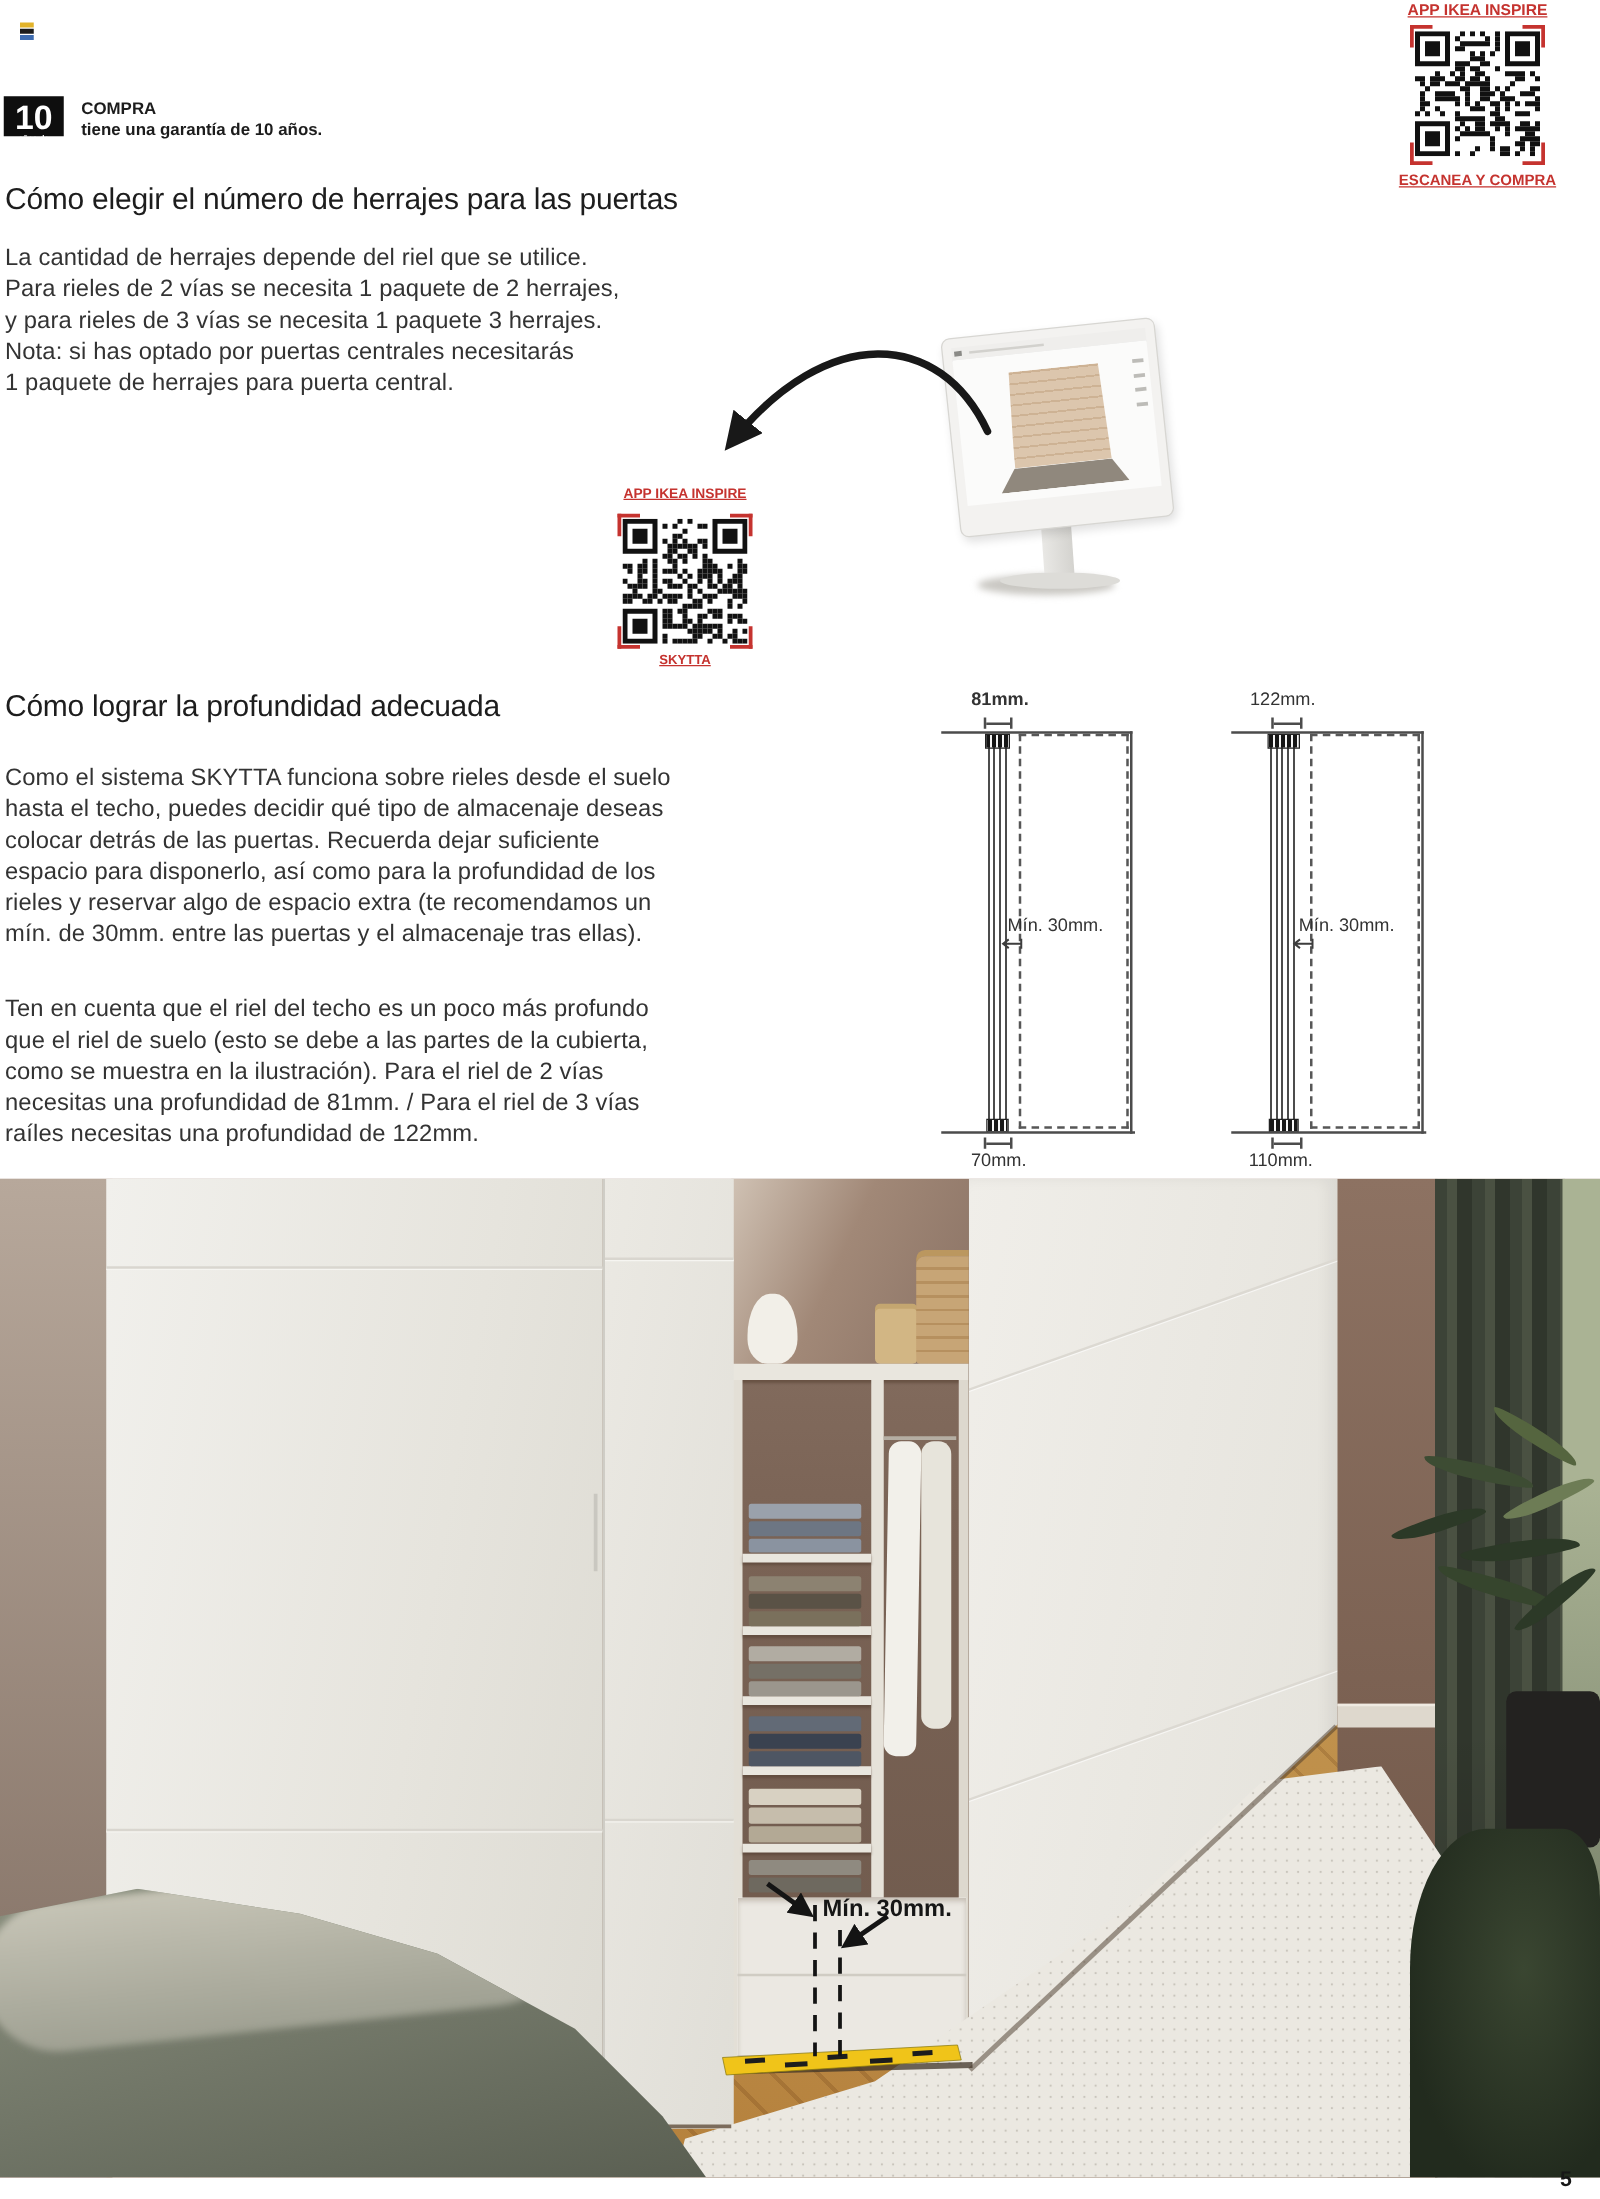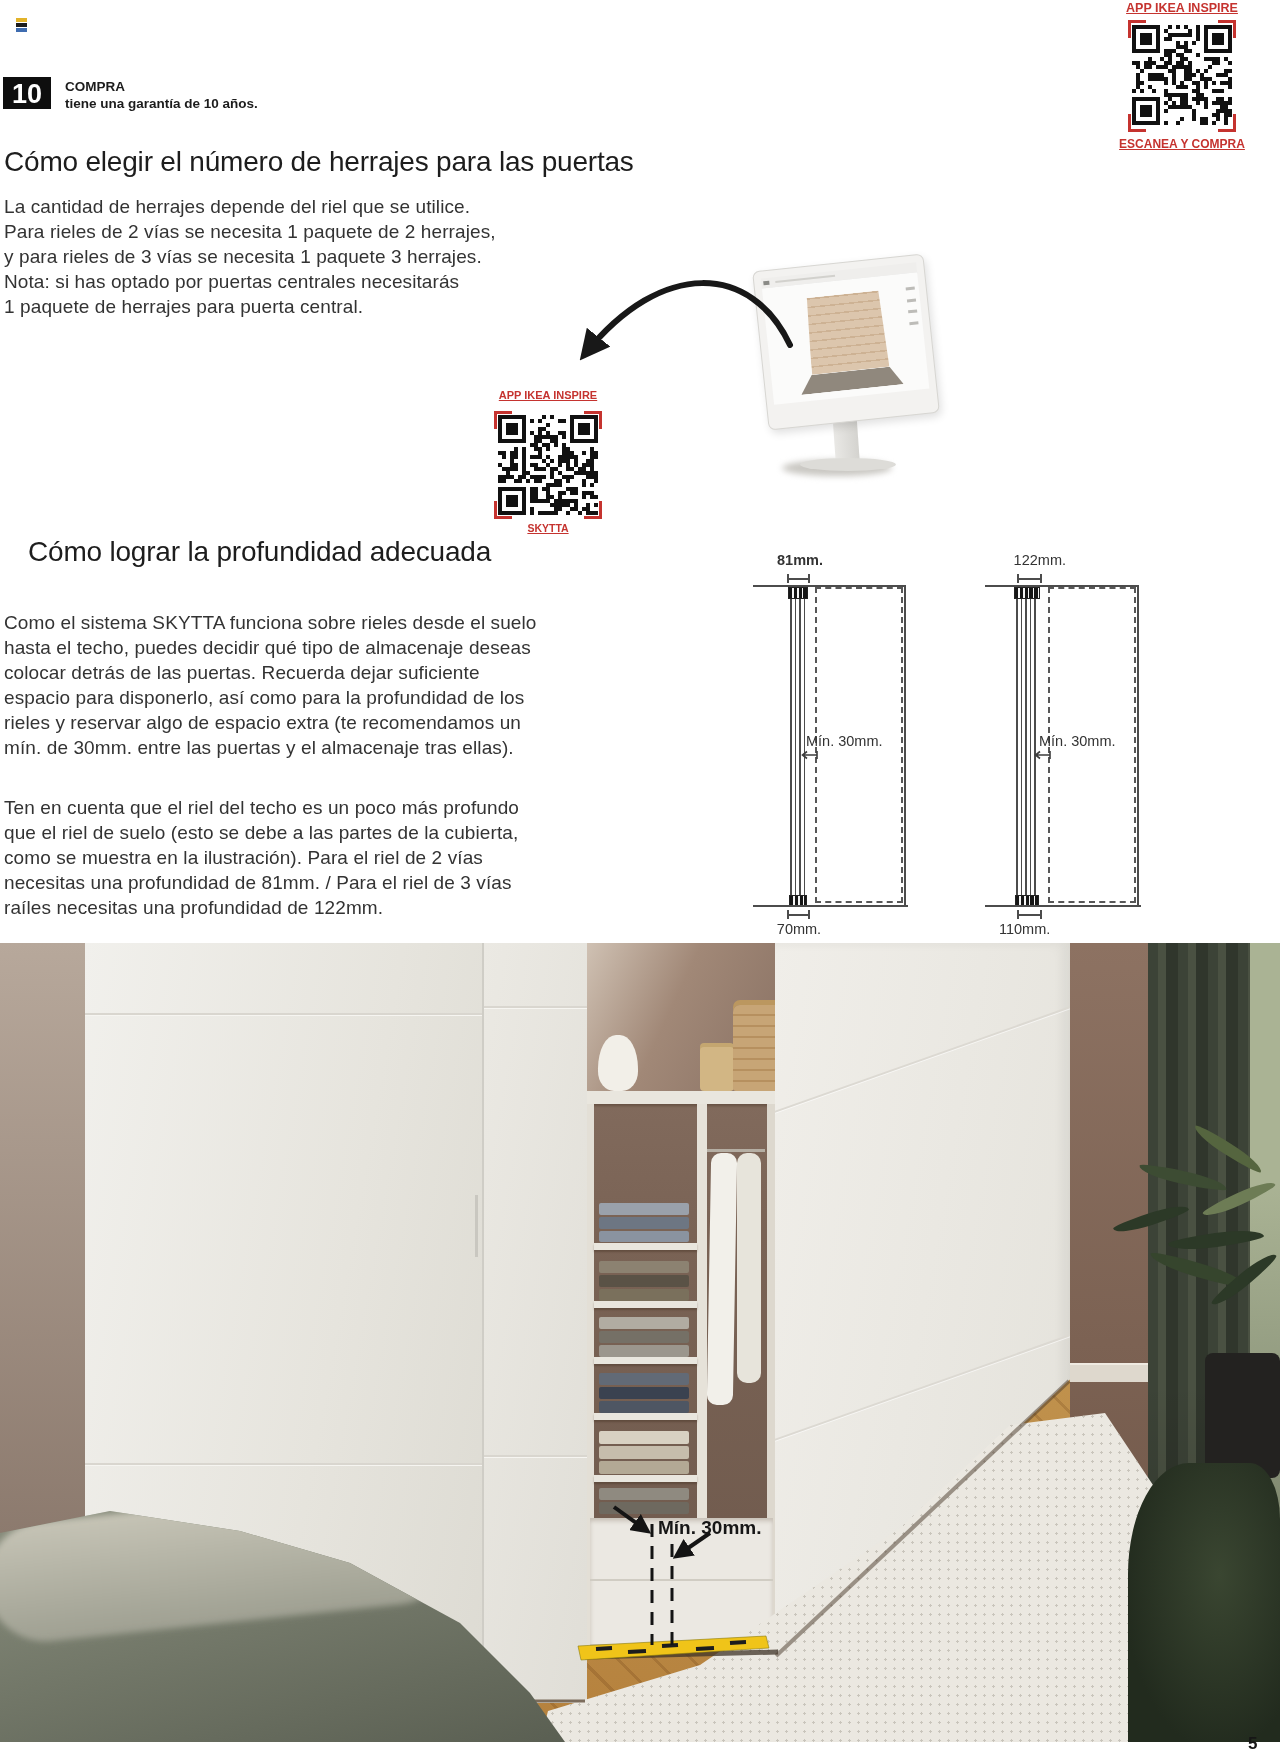--- a/index.html
+++ b/index.html
@@ -1,20 +1,20 @@
 <!DOCTYPE html>
 <html style="--red: #c5332f;"><head>
 <meta charset="utf-8">
 <style>
   :root{ --red:#c5332f; }
   html,body{margin:0;padding:0;background:#fff;}
   body{font-family:"Liberation Sans",sans-serif;}
   #page{position:relative;width:1280px;height:1759px;background:#fff;overflow:hidden;color:#2e2e2e;}
   .abs{position:absolute;}
-  .h-title{font-size:28px;font-weight:500;color:#1d1d1d;letter-spacing:-.2px;white-space:nowrap;}
+  .h-title{font-size:24px;font-weight:500;color:#1d1d1d;letter-spacing:-.2px;white-space:nowrap;}
   .body-text{font-size:19px;line-height:25px;color:#333;white-space:pre-line;letter-spacing:.1px;}
   
   .badge{background:#0e0e0e;color:#fff;text-align:center;}
   .badge .big{font-size:27px;font-weight:700;line-height:28px;padding-top:3px;}
   .badge .tiny{font-size:6.5px;font-weight:700;line-height:7px;}
   
   .pm span{display:block;width:11px;height:4px;margin-bottom:1px;}
   
   .corner{position:absolute;width:15px;height:15px;border:3px solid var(--red);}
   .c-tl{left:0;top:0;border-right:none;border-bottom:none;}
@@ -533,21 +533,21 @@
           <rect x="72" y="0" width="28" height="28" fill="#111"></rect>
           <rect x="76" y="4" width="20" height="20" fill="#fff"></rect>
           <rect x="80" y="8" width="12" height="12" fill="#111"></rect>
           <rect x="0" y="72" width="28" height="28" fill="#111"></rect>
           <rect x="4" y="76" width="20" height="20" fill="#fff"></rect>
           <rect x="8" y="80" width="12" height="12" fill="#111"></rect>
         </svg></div>
   </div>
   <div class="qr-label abs" style="left:488px;top:522px;width:120px;font-size:10.5px;">SKYTTA</div>
 
-  <div class="abs h-title" style="left:4px;top:536px;margin-left:24px;">Cómo lograr la profundidad adecuada</div>
+  <div class="abs h-title" style="left:4px;top:552px;">Cómo lograr la profundidad adecuada</div>
   <div class="abs body-text" style="left:4px;top:610px;width:570px;">Como el sistema SKYTTA funciona sobre rieles desde el suelo
 hasta el techo, puedes decidir qué tipo de almacenaje deseas
 colocar detrás de las puertas. Recuerda dejar suficiente
 espacio para disponerlo, así como para la profundidad de los
 rieles y reservar algo de espacio extra (te recomendamos un
 mín. de 30mm. entre las puertas y el almacenaje tras ellas).</div>
   <div class="abs body-text" style="left:4px;top:795px;width:570px;">Ten en cuenta que el riel del techo es un poco más profundo
 que el riel de suelo (esto se debe a las partes de la cubierta,
 como se muestra en la ilustración). Para el riel de 2 vías
 necesitas una profundidad de 81mm. / Para el riel de 3 vías
@@ -565,21 +565,21 @@
     <div class="dim" style="left:806px;top:733px;">Mín. 30mm.</div>
     <svg class="abs" style="left:799px;top:750px;" width="20" height="10" viewBox="0 0 20 10">
       <path d="M18 5 H4 M8 1.5 L3.5 5 L8 8.5 M18 1 V9" stroke="#3d3d3d" stroke-width="1.6" fill="none"></path>
     </svg>
     <div class="dline" style="left:753px;top:905px;width:155px;height:2px;"></div>
     <div class="bracket" style="left:787px;top:910px;width:19px;height:9px;"></div>
     <div class="dim" style="left:769px;top:921px;width:60px;text-align:center;">70mm.</div>
   </div>
 
   <div>
-    <div class="dim" style="left:1000px;top:552px;width:66px;text-align:right;">122mm.</div>
+    <div class="dim" style="left:1000px;top:552px;width:66px;text-align:left;">122mm.</div>
     <div class="bracket" style="left:1017px;top:574px;width:21px;height:9px;"></div>
     <div class="dline" style="left:985px;top:585px;width:154px;height:2px;"></div>
     <div class="dline" style="left:1137px;top:585px;width:2px;height:322px;"></div>
     <div class="rail" style="left:1016px;top:590px;width:22px;height:312px;"></div>
     <div class="rail-cap" style="left:1014px;top:587px;width:24px;height:10px;"></div>
     <div class="rail-cap" style="left:1015px;top:895px;width:22px;height:9px;"></div>
     <div class="dash-box" style="left:1048px;top:587px;width:84px;height:312px;"></div>
     <div class="dim" style="left:1039px;top:733px;">Mín. 30mm.</div>
     <svg class="abs" style="left:1032px;top:750px;" width="20" height="10" viewBox="0 0 20 10">
       <path d="M18 5 H4 M8 1.5 L3.5 5 L8 8.5 M18 1 V9" stroke="#3d3d3d" stroke-width="1.6" fill="none"></path>

